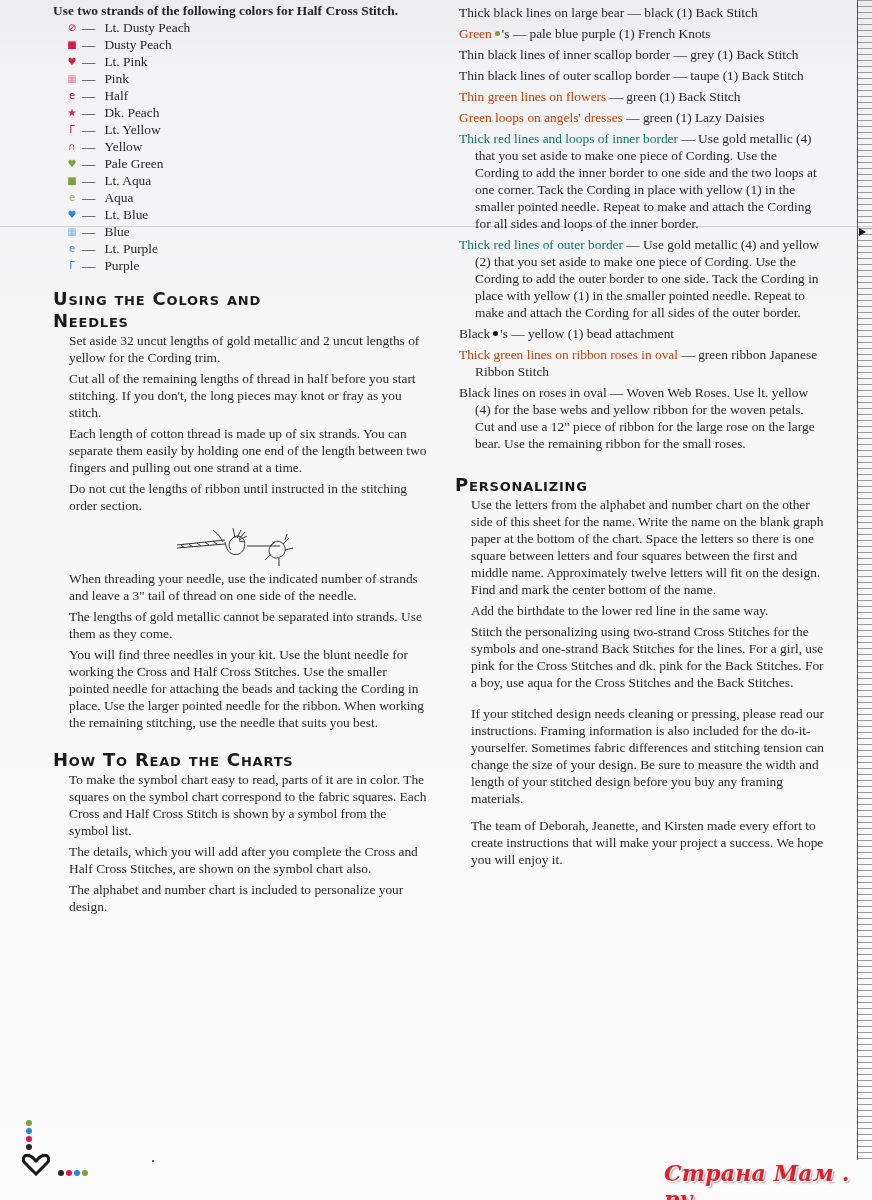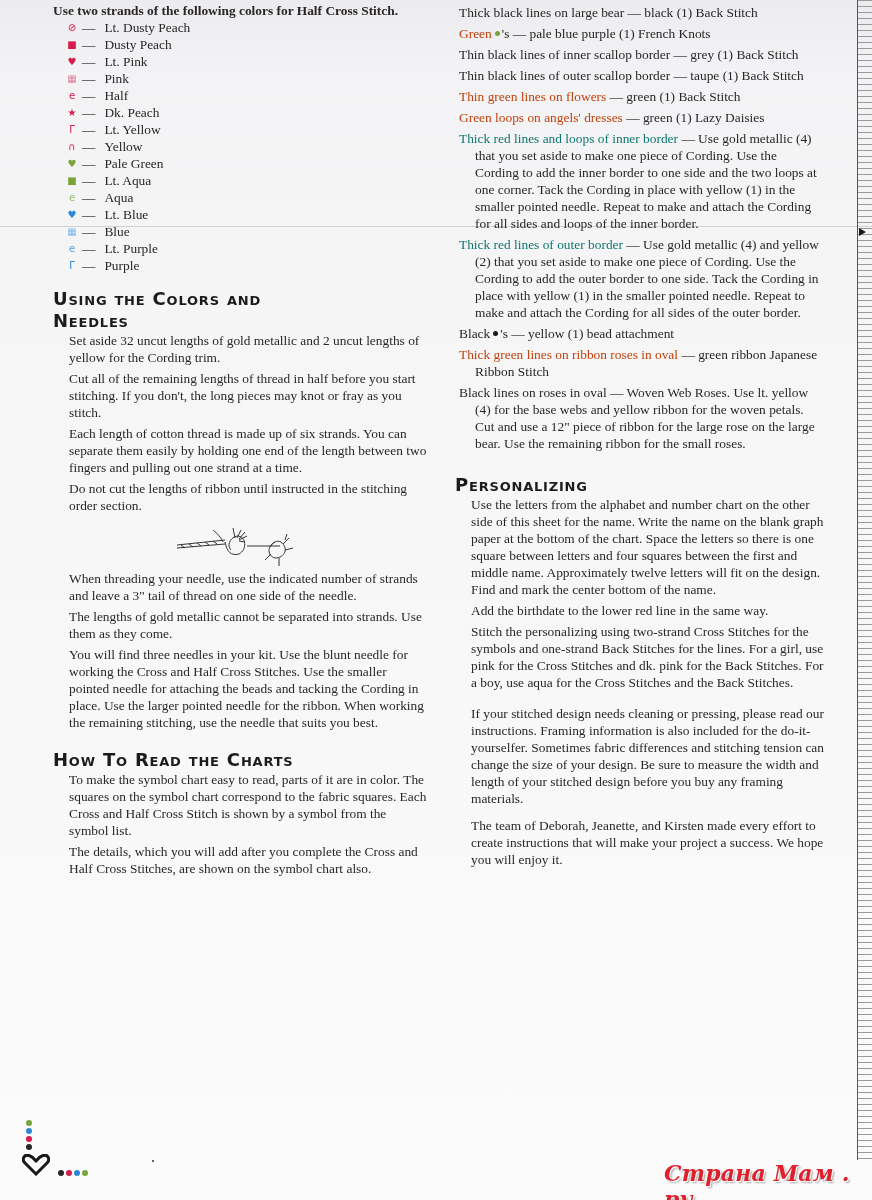--- a/index.html
+++ b/index.html
@@ -143,20 +143,21 @@
 
   <div style="height:52px"></div>
   <p class="p">When threading your needle, use the indicated number of strands and leave a 3" tail of thread on one side of the needle.</p>
   <p class="p">The lengths of gold metallic cannot be separated into strands. Use them as they come.</p>
   <p class="p">You will find three needles in your kit. Use the blunt needle for working the Cross and Half Cross Stitches. Use the smaller pointed needle for attaching the beads and tacking the Cording in place. Use the larger pointed needle for the ribbon. When working the remaining stitching, use the needle that suits you best.</p>
 
   <div style="height:14px"></div>
   <h2>How To Read the Charts</h2>
   <p class="p">To make the symbol chart easy to read, parts of it are in color. The squares on the symbol chart correspond to the fabric squares. Each Cross and Half Cross Stitch is shown by a symbol from the symbol list.</p>
   <p class="p">The details, which you will add after you complete the Cross and Half Cross Stitches, are shown on the symbol chart also.</p>
+  <p class="p">The alphabet and number chart is included to personalize your design.</p>
 </div>
 
 <svg class="illus" width="130" height="40" viewBox="0 0 130 40">
   <g fill="none" stroke="#333" stroke-width="1">
     <path d="M2 17 L50 12 M2 20 L50 16 M6 17 L10 20 M14 16 L18 19 M22 15 L26 18 M30 14 L34 17 M38 13 L42 16"></path>
     <path d="M48 14 C44 6, 40 4, 38 2 M50 14 C52 24,56 28,64 26 C72 22,72 8,62 8 C54 10,52 18,56 22"></path>
     <path d="M60 10 L58 0 M62 10 L66 2 M64 11 L70 4 M64 12 L72 8 M64 13 L70 14"></path>
     <path d="M72 18 L105 18"></path>
     <path d="M100 14 C92 18,92 28,100 30 C110 30,114 20,106 14 C102 12,98 14,96 18 M96 26 L90 32 M108 16 L114 10 M110 22 L118 20 M104 30 L104 38 M110 12 L112 6"></path>
   </g>

